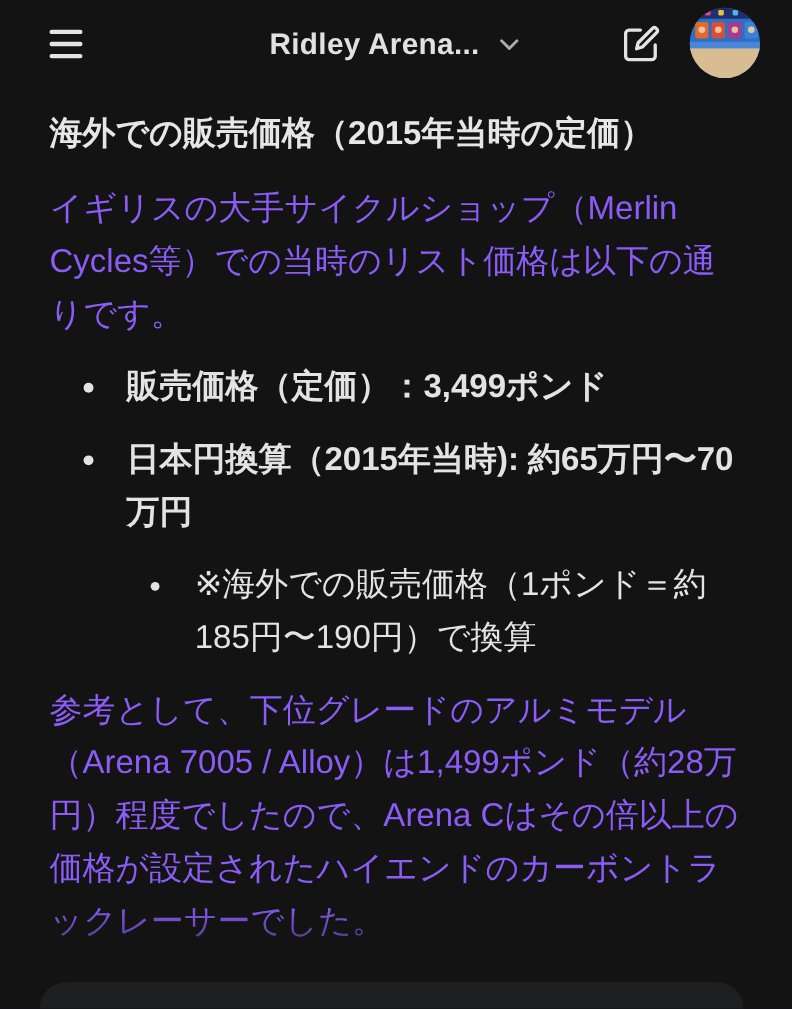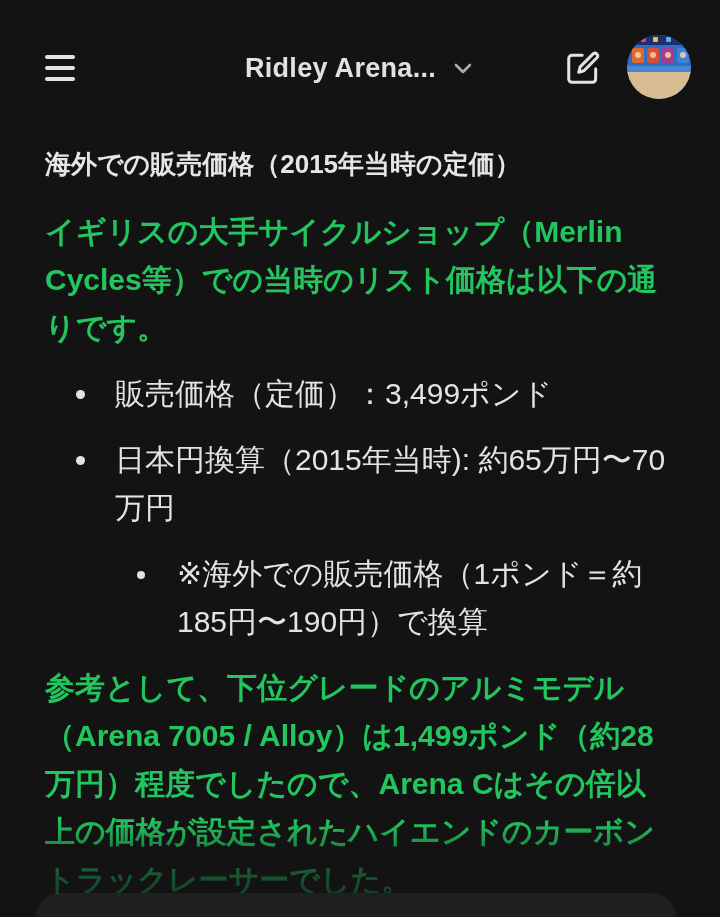--- a/index.html
+++ b/index.html
@@ -7,21 +7,21 @@
   body {
     width: 720px; height: 917px;
     background: #131314;
     color: #E3E3E3;
     font-family: "Liberation Sans", "DejaVu Sans", sans-serif;
     position: relative;
     overflow: hidden;
   }
 
   
-  .header { position: relative; height: 80px; margin-top: 28px; }
+  .header { position: relative; height: 80px; }
   .menu-btn {
     position: absolute; left: 45px; top: 25px;
     width: 32px; height: 30px;
     background: none; border: none; padding: 2px 0;
     display: flex; flex-direction: column; justify-content: space-between;
     cursor: pointer;
   }
   .menu-btn .bar { width: 30px; height: 4.2px; background: #E3E3E3; border-radius: 2px; }
 
   .title-wrap {
@@ -50,36 +50,36 @@
   .av-card { width: 12px; height: 15px; border-radius: 2px; position: relative; }
   .av-card::after {
     content: ""; position: absolute; left: 3px; top: 4px;
     width: 6px; height: 6px; border-radius: 50%; background: #f2cda2; opacity: .9;
   }
   .av-shelf { position: absolute; top: 31px; left: 0; right: 0; height: 7px; background: #4a86d8; }
   .av-sand { position: absolute; top: 37px; left: 0; right: 0; bottom: 0; background: #d9bd92; }
 
   
   .content { padding: 0 45px; font-size: 30px; line-height: 48px; }
-  .heading { font-size: 26px; font-weight: 700; line-height: 48px; margin: 32px 0 0 0; color: #E6E6E6; }
-  .para { margin: 20px 0 0 0; font-weight: 700; color: #22c55e; }
+  .heading { font-size: 30px; font-weight: 700; line-height: 48px; margin: 18px 0 0 0; color: #E6E6E6; }
+  .para { margin: 20px 0 0 0; font-weight: 400; color: #8b5cf6; }
 
   ul.lv1 { list-style: none; margin: 18px 0 0 0; padding: 0; }
   ul.lv1 > li { position: relative; padding-left: 70px; margin: 0 0 18px 0; }
   ul.lv1 > li::before {
     content: ""; position: absolute; left: 31px; top: 20px;
     width: 9px; height: 9px; border-radius: 50%; background: #E3E3E3;
   }
   ul.lv2 { list-style: none; margin: 18px 0 0 0; padding: 0; }
   ul.lv2 > li { position: relative; padding-left: 62px; font-weight: 400; }
   ul.lv2 > li::before {
     content: ""; position: absolute; left: 22px; top: 21px;
     width: 8px; height: 8px; border-radius: 50%; background: #E3E3E3;
   }
-  .b { font-weight: 400; }
+  .b { font-weight: 700; }
   .para2 { margin-top: 6px; }
 
   
   .bottom-fade {
     position: absolute; left: 0; right: 0; top: 820px; height: 73px;
     background: linear-gradient(to bottom,
       rgba(19,19,20,0) 0%, rgba(19,19,20,0.55) 60%, rgba(19,19,20,0.75) 100%);
     pointer-events: none;
   }
   .input-sheet {

